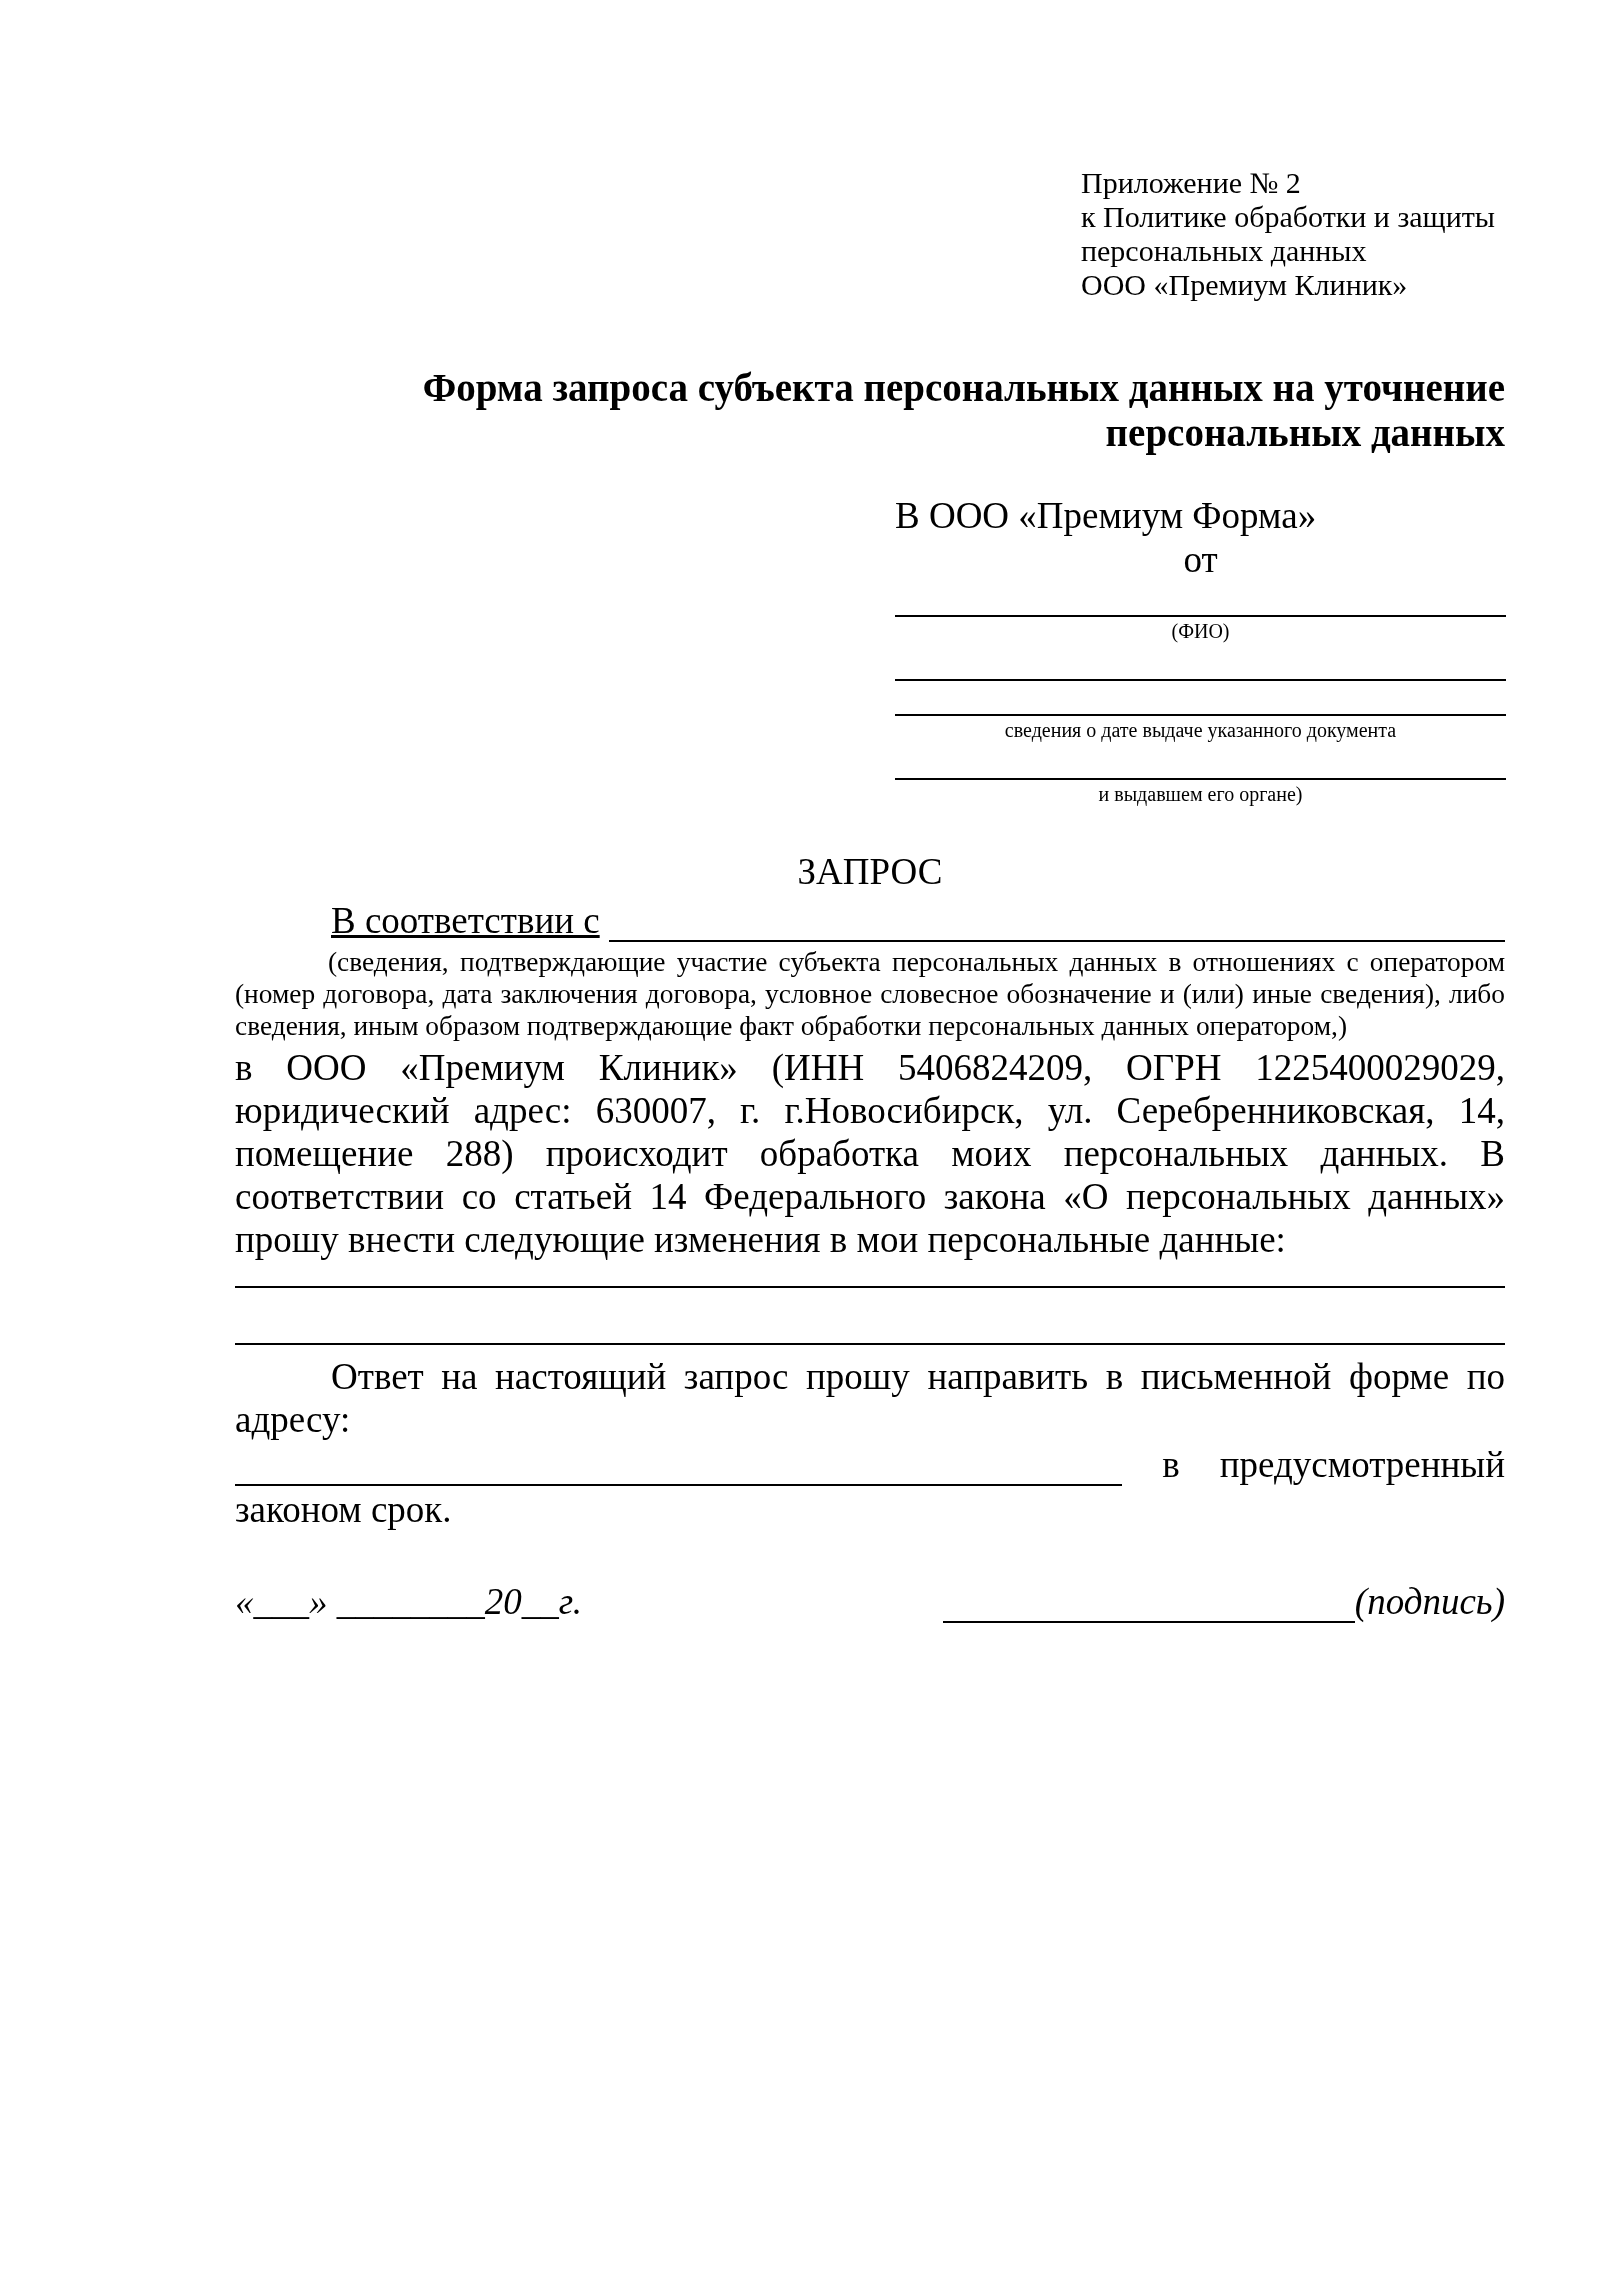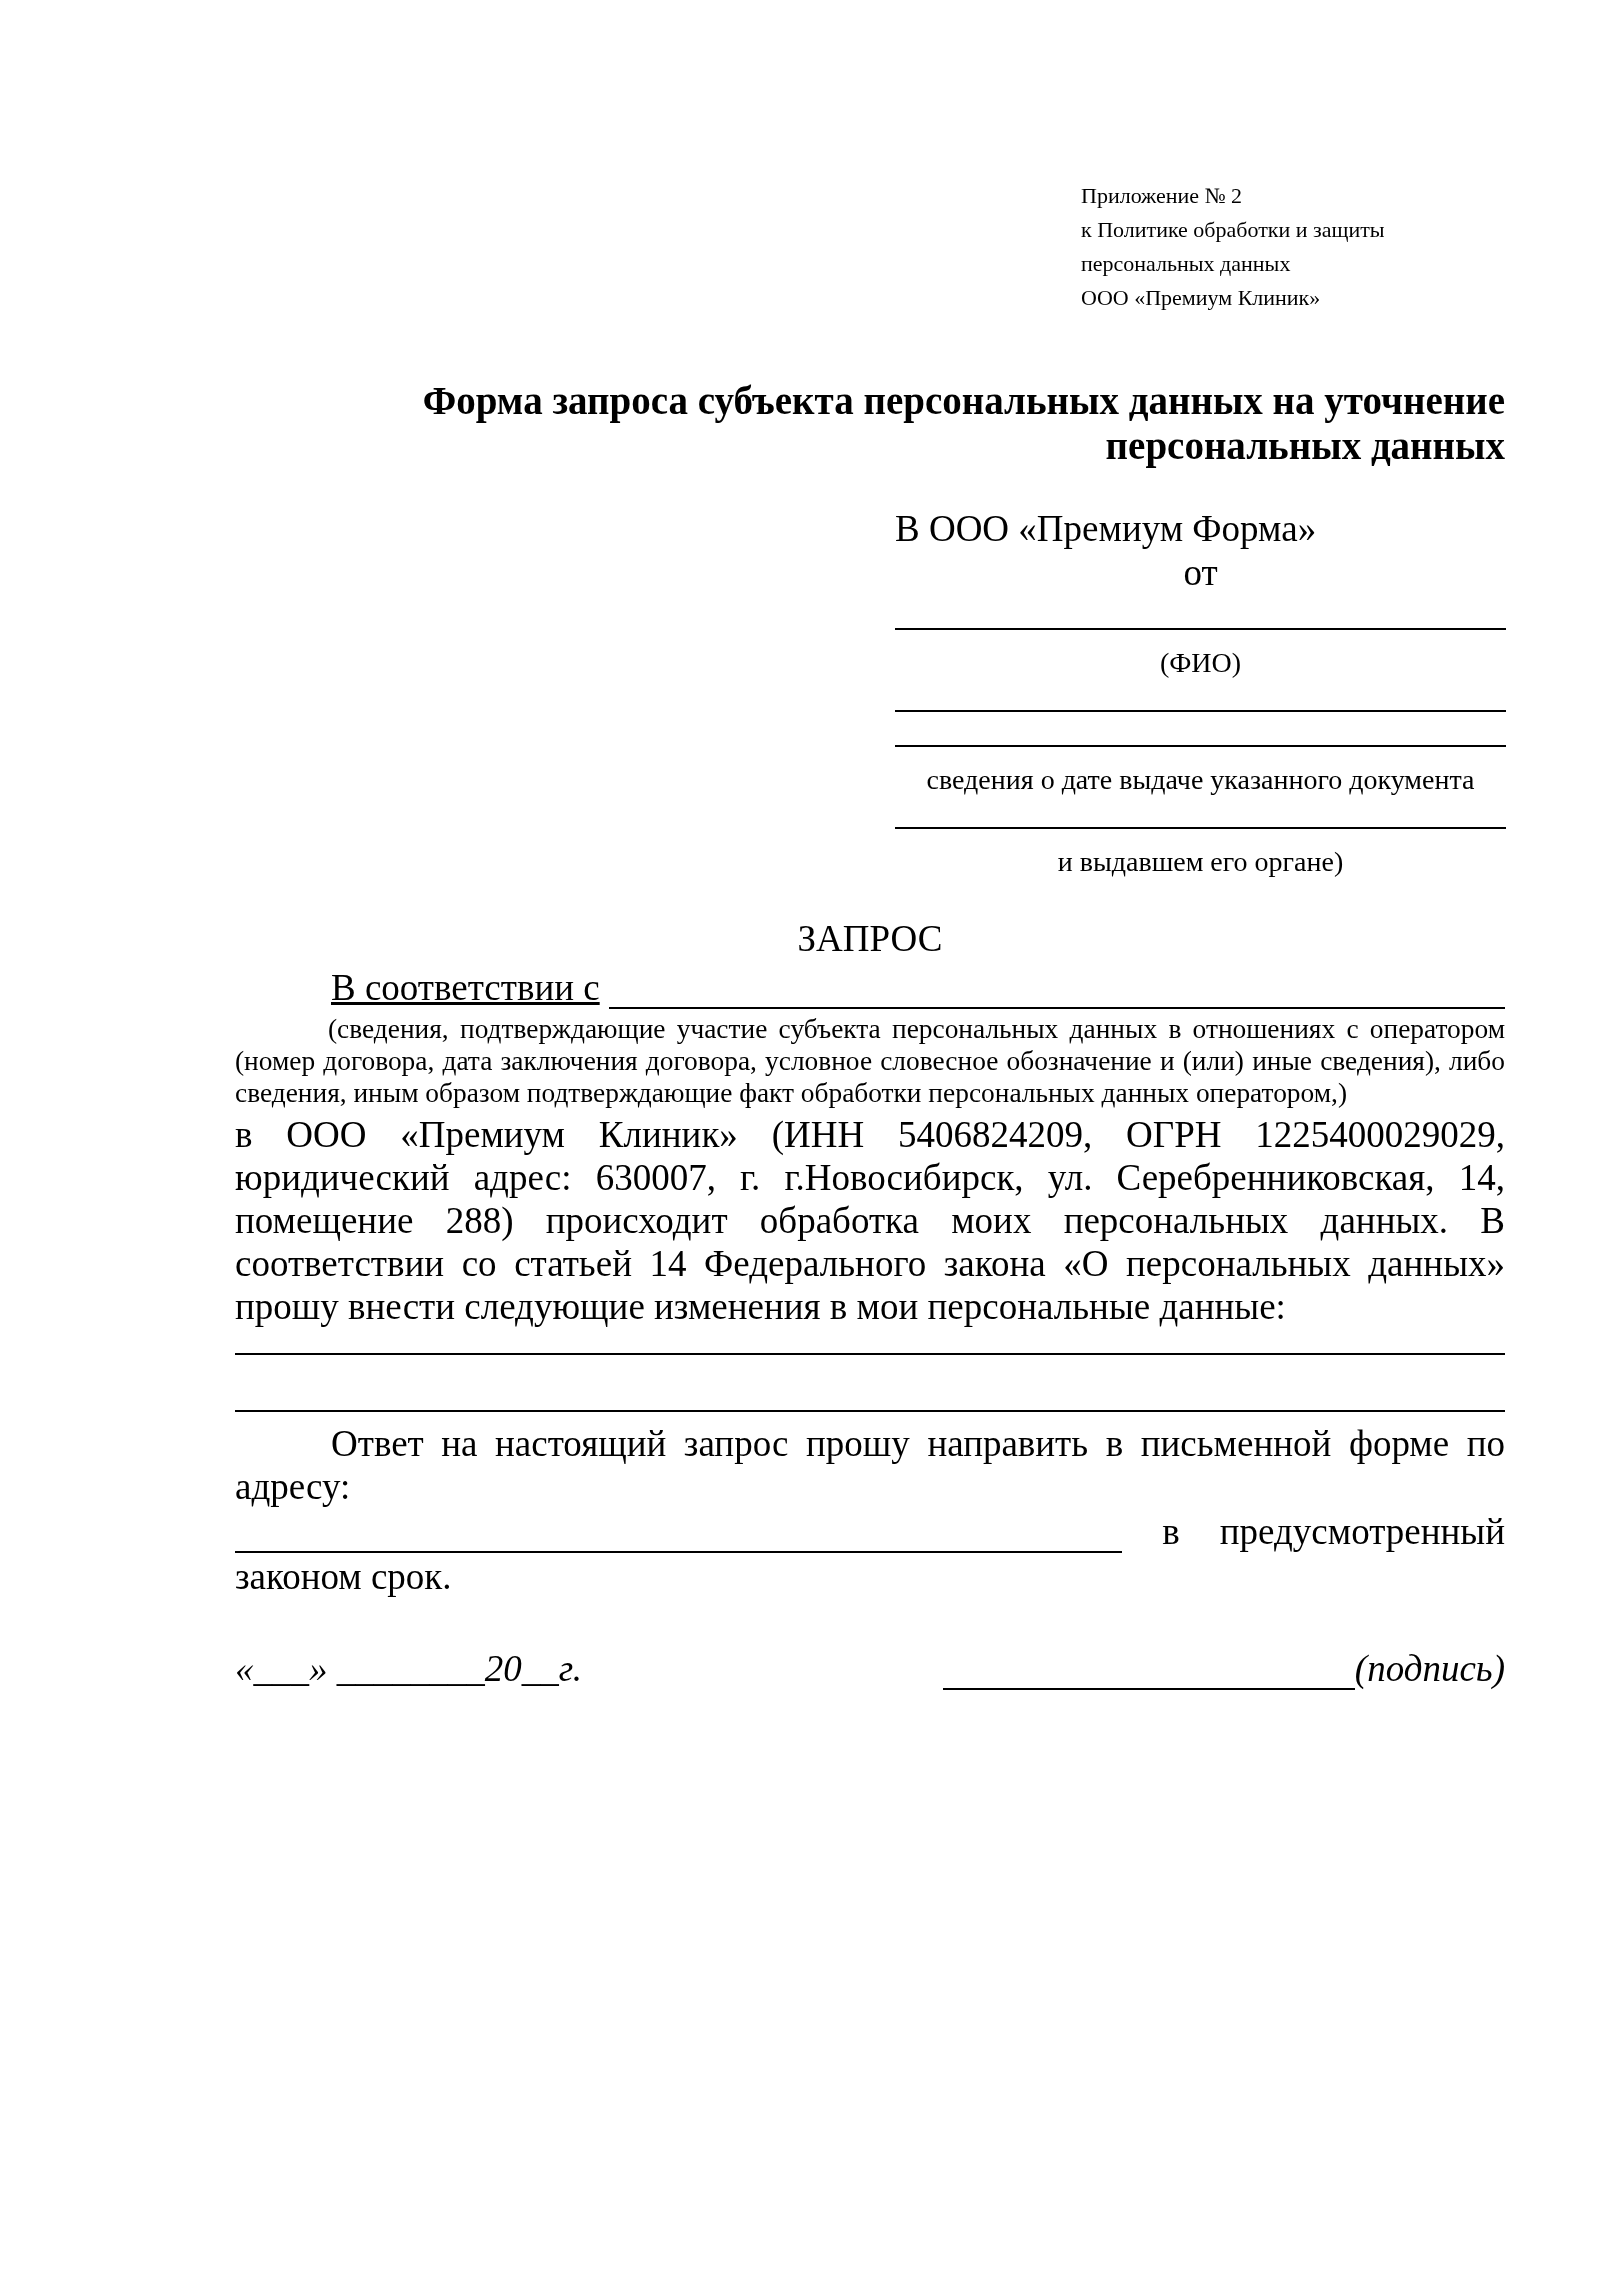--- a/index.html
+++ b/index.html
@@ -20,22 +20,22 @@
   .content {
     position: absolute;
     left: 235px;
     top: 154px;
     width: 1270px;
   }
 
   
   .attachment-note {
     margin-left: 846px;
-    margin-top: 25px;
-    font-size: 22px;
+    margin-top: 12px;
+    font-size: 30px;
     line-height: 34px;
     white-space: nowrap;
   }
 
   
   .doc-title {
     margin-top: 63px;
     text-align: right;
     font-weight: bold;
     font-size: 39px;
@@ -49,24 +49,24 @@
     font-size: 37px;
     line-height: 44px;
   }
   .addressee .to { margin-top: 39px; }
   .addressee .from { margin-top: 0px; text-align: center; }
   .field-blank {
     height: 33px;
     border-bottom: 2.9px solid #000;
   }
   .field-caption {
-    font-size: 28px;
+    font-size: 20px;
     line-height: 29px;
     text-align: center;
-    padding-top: 18px;
+    padding-top: 0;
   }
 
   
   .request-heading {
     margin-top: 41px;
     text-align: center;
     font-size: 37px;
     line-height: 43px;
   }
   .intro-line {

